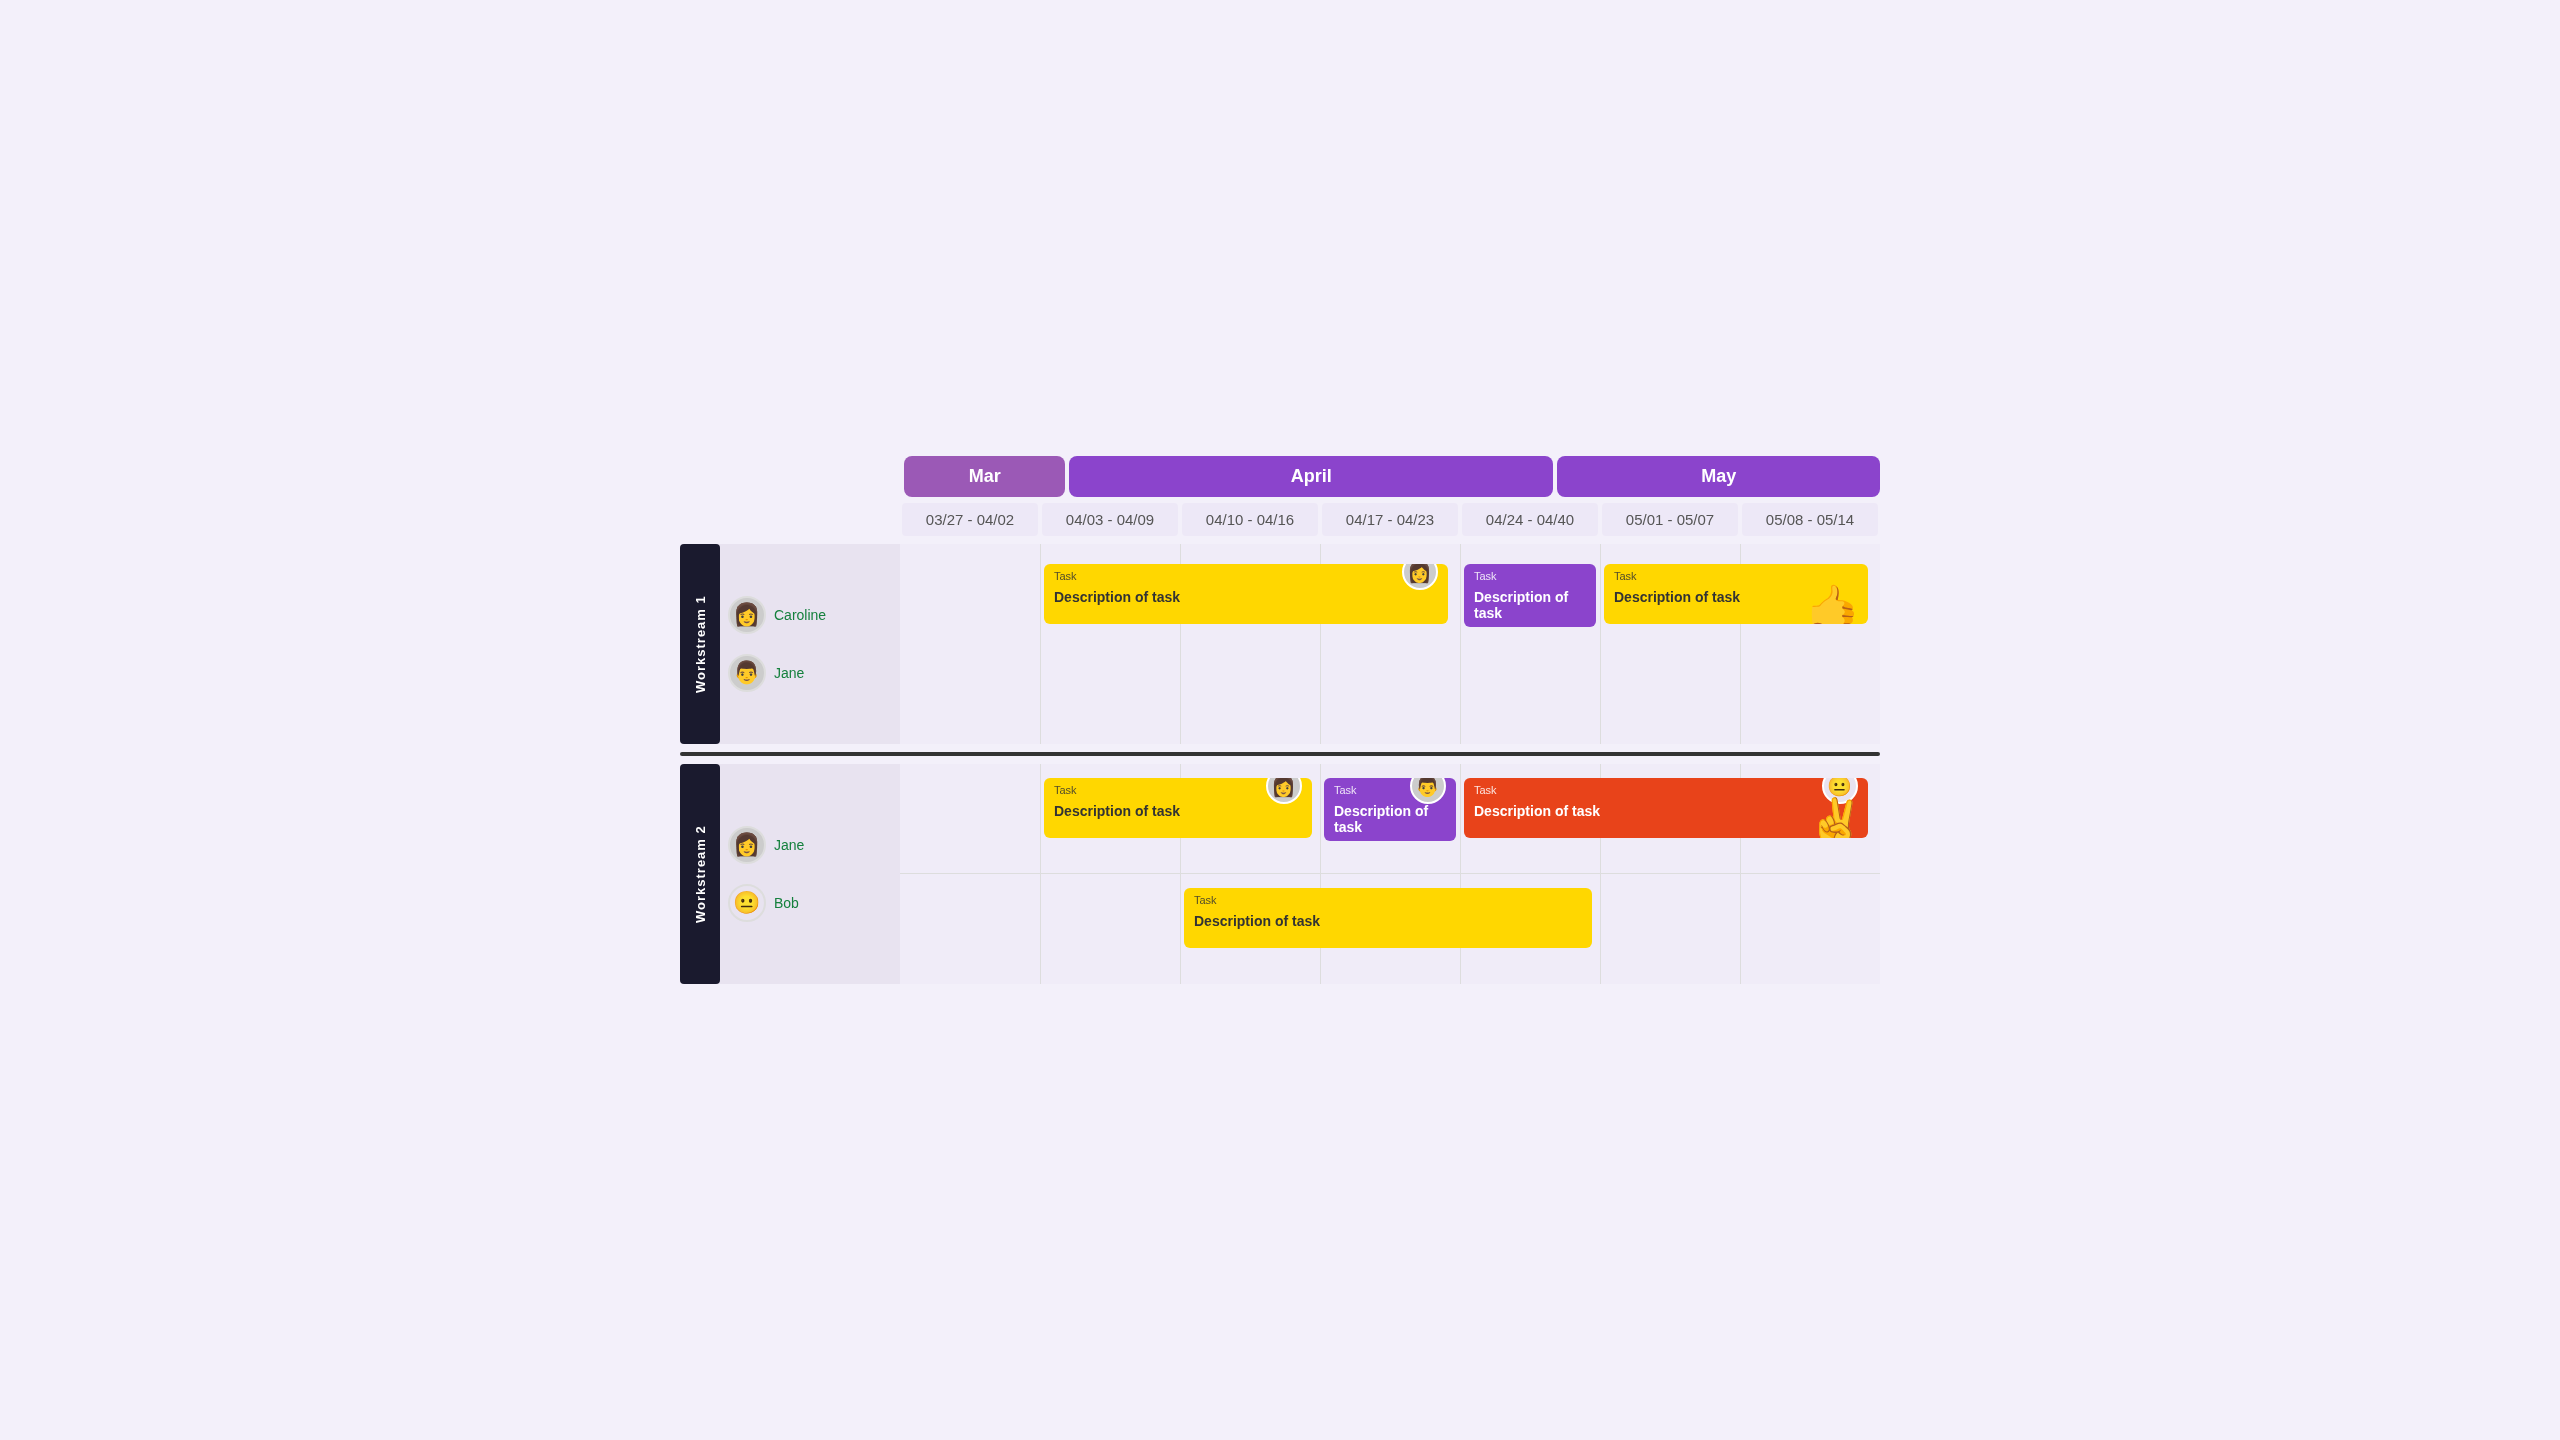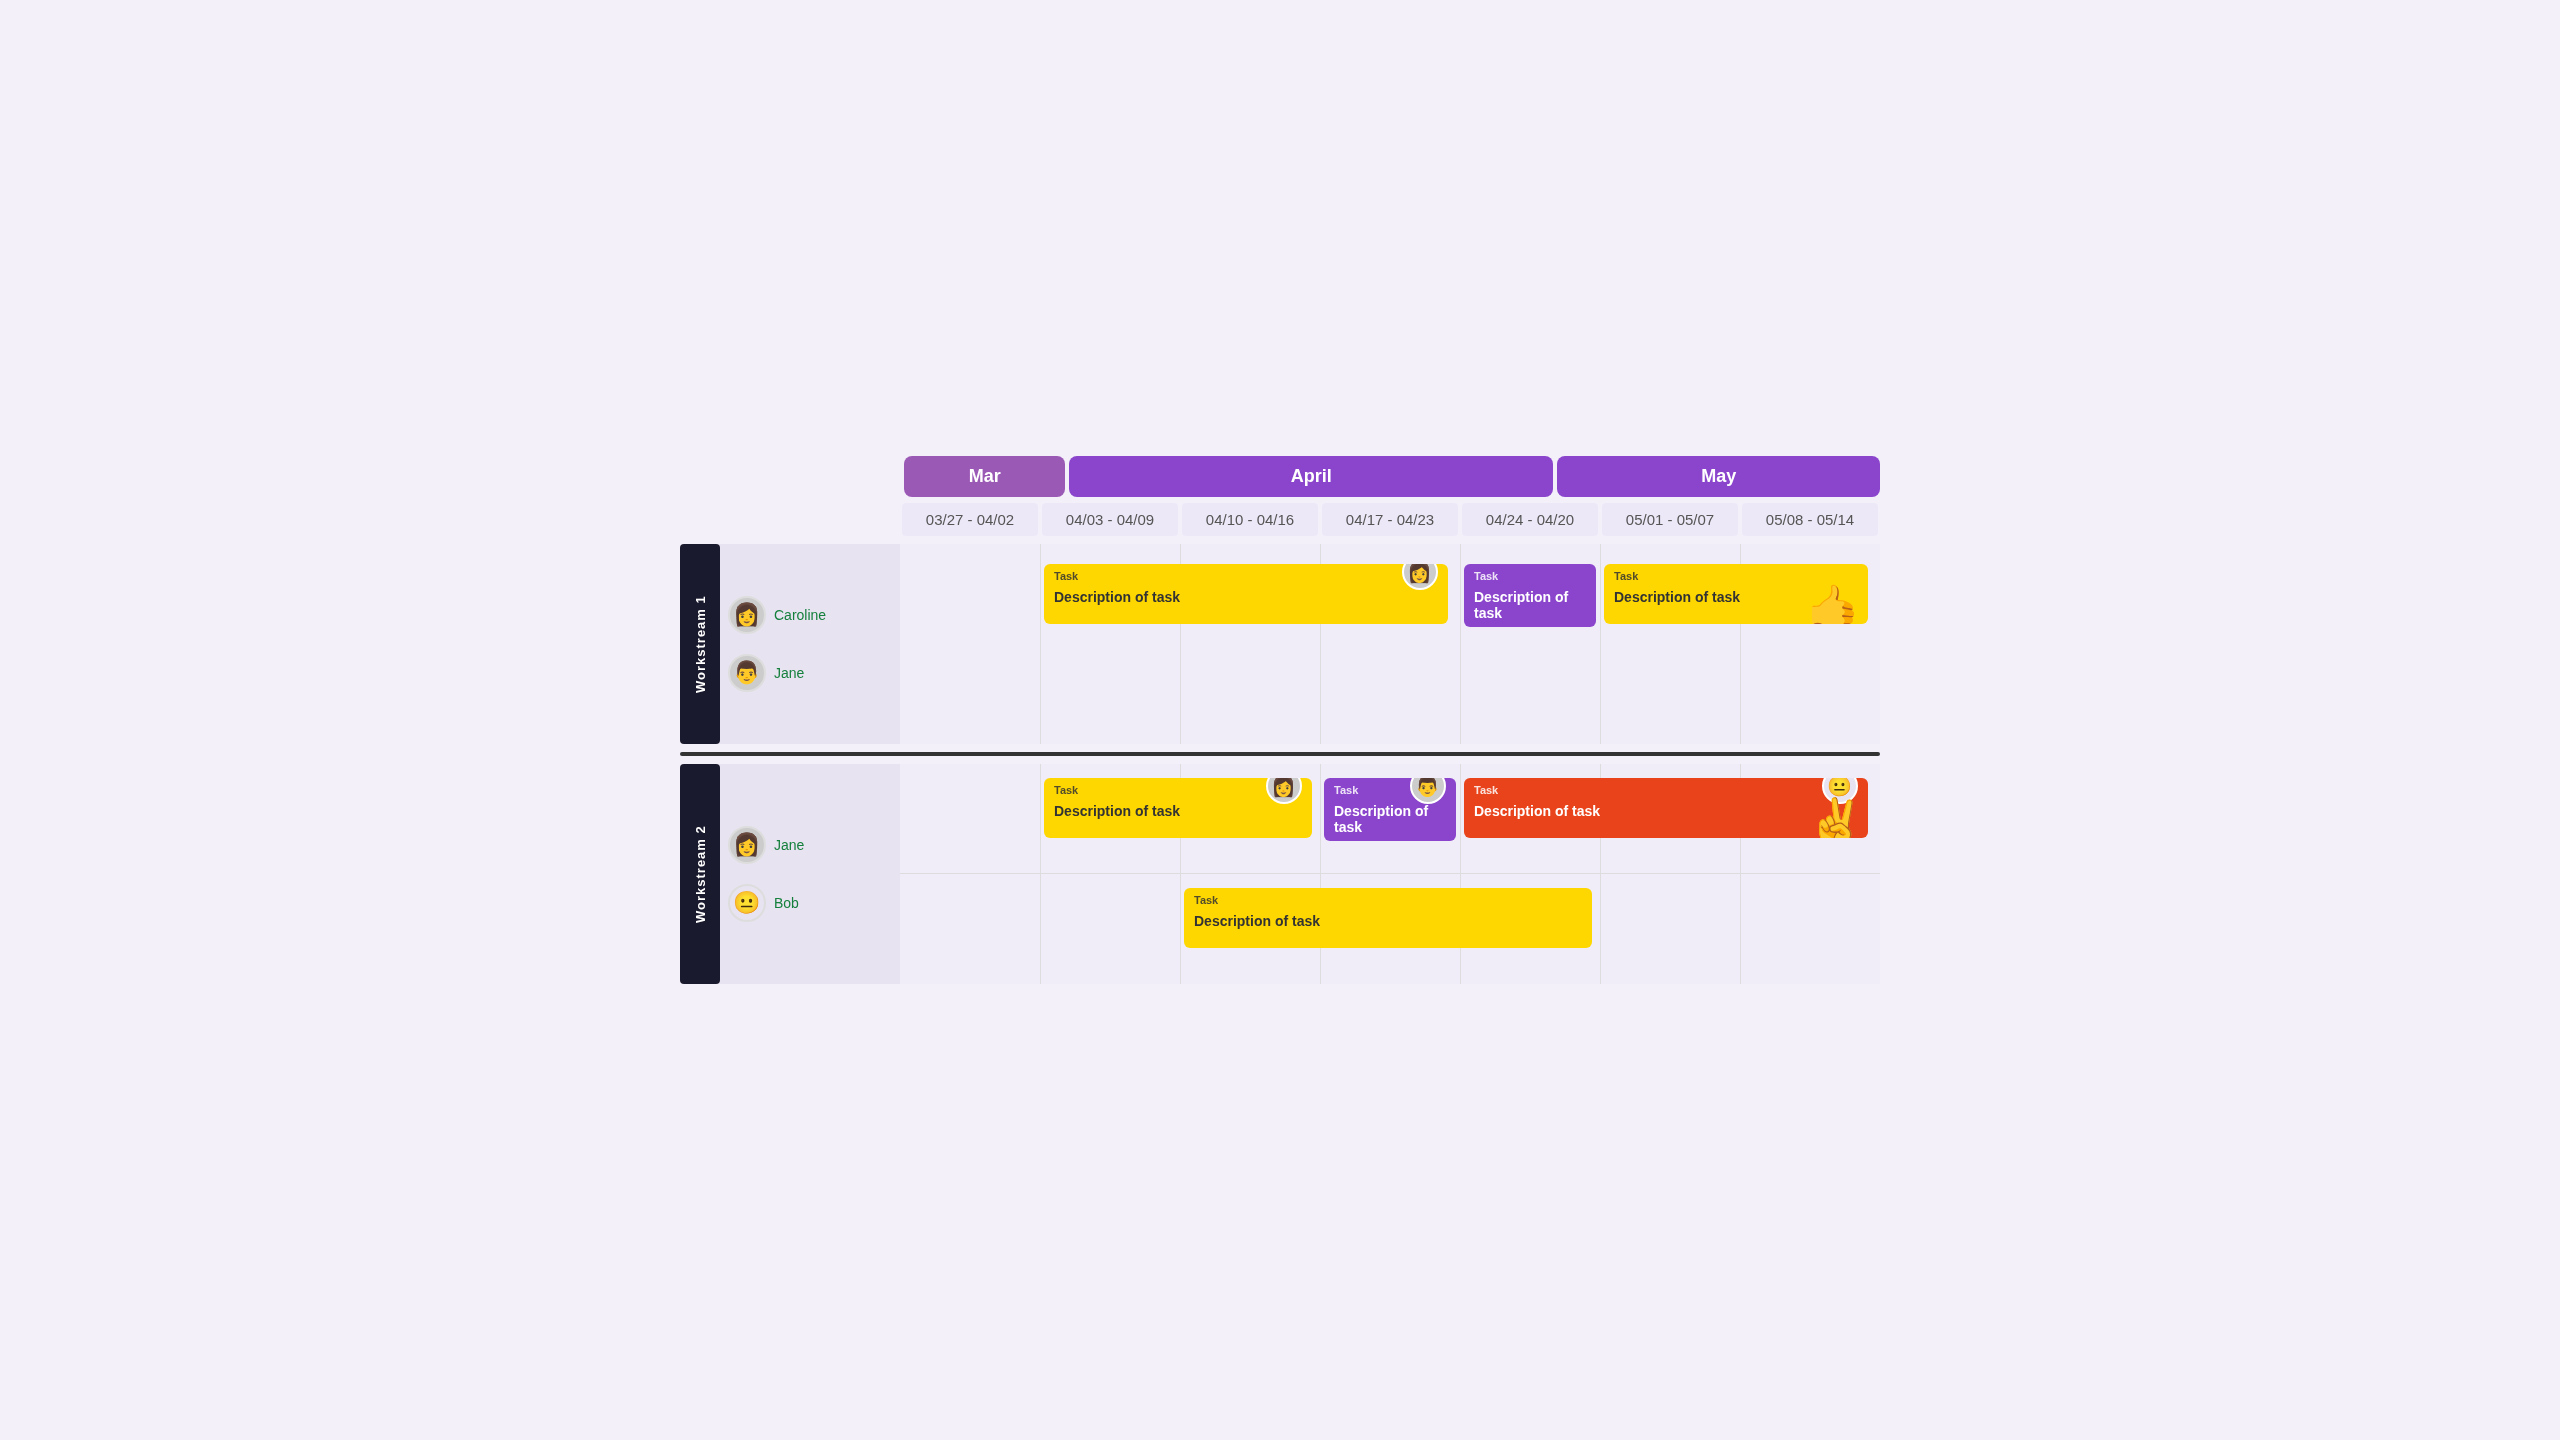--- a/index.html
+++ b/index.html
@@ -113,21 +113,21 @@
     .task-bar {
       position: absolute;
       border-radius: 6px;
       padding: 6px 10px;
       pointer-events: all;
       cursor: pointer;
       overflow: hidden;
     }
     .task-label {
       font-size: 11px;
-      font-weight: 700;
+      font-weight: 400;
       opacity: 0.85;
     }
     .task-desc {
       font-size: 14px;
       font-weight: 700;
       margin-top: 7px;
     }
     .task-yellow { background: #ffd700; color: #333; }
     .task-purple { background: #8b44cc; color: white; }
 
@@ -193,21 +193,21 @@
     <div class="header-month">April</div>
     <div class="header-month">May</div>
   </div>
 
   <div class="weeks-row">
     <div class="week-spacer"></div>
     <div class="week-cell">03/27 - 04/02</div>
     <div class="week-cell">04/03 - 04/09</div>
     <div class="week-cell">04/10 - 04/16</div>
     <div class="week-cell">04/17 - 04/23</div>
-    <div class="week-cell">04/24 - 04/20</div>
+    <div class="week-cell">04/24 - 04/40</div>
     <div class="week-cell">05/01 - 05/07</div>
     <div class="week-cell">05/08 - 05/14</div>
   </div>
 
   <div class="workstream-section" style="margin-top:8px; min-height:200px;">
     <div class="workstream-label">Workstream 1</div>
     <div class="workstream-members">
       <div class="member">
         <div class="avatar">
           <span style="font-size:22px;">👩</span>

